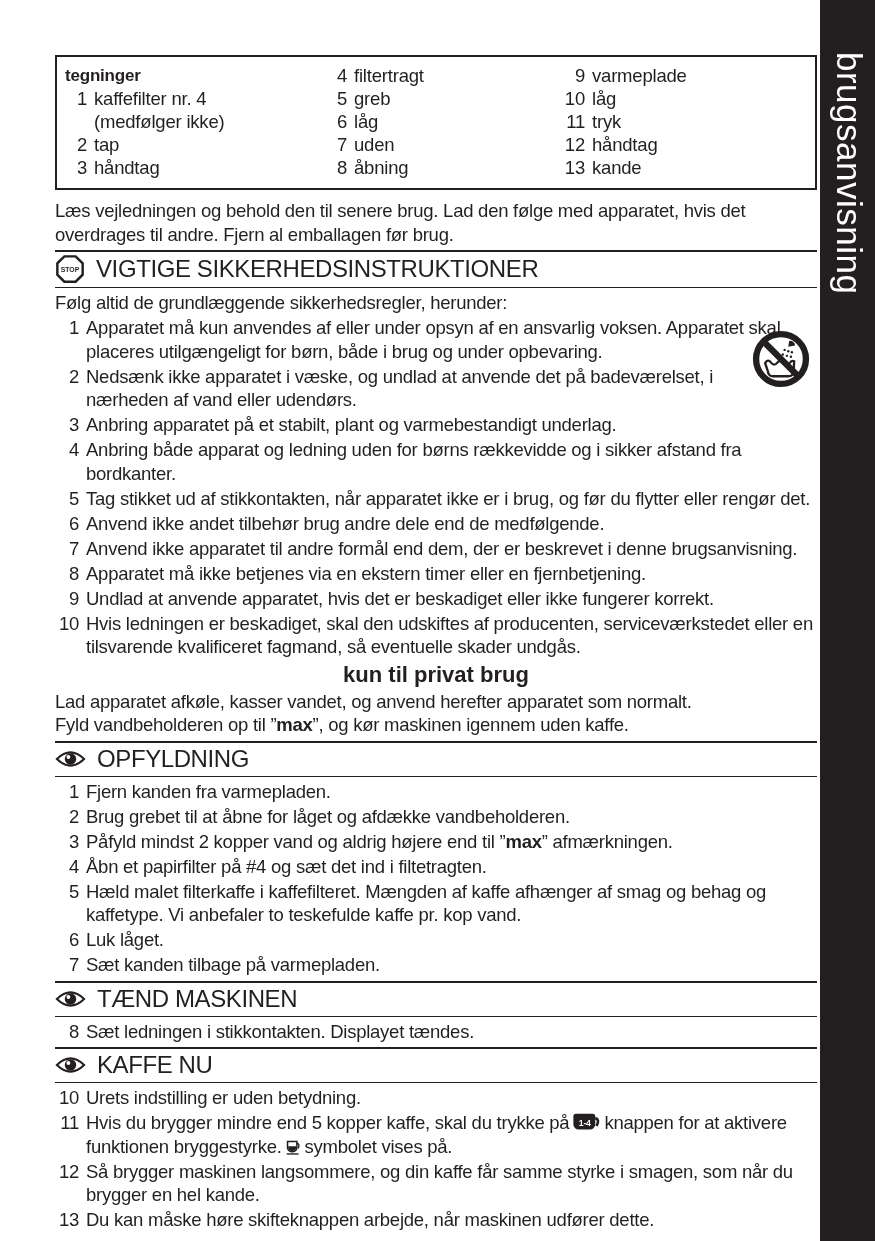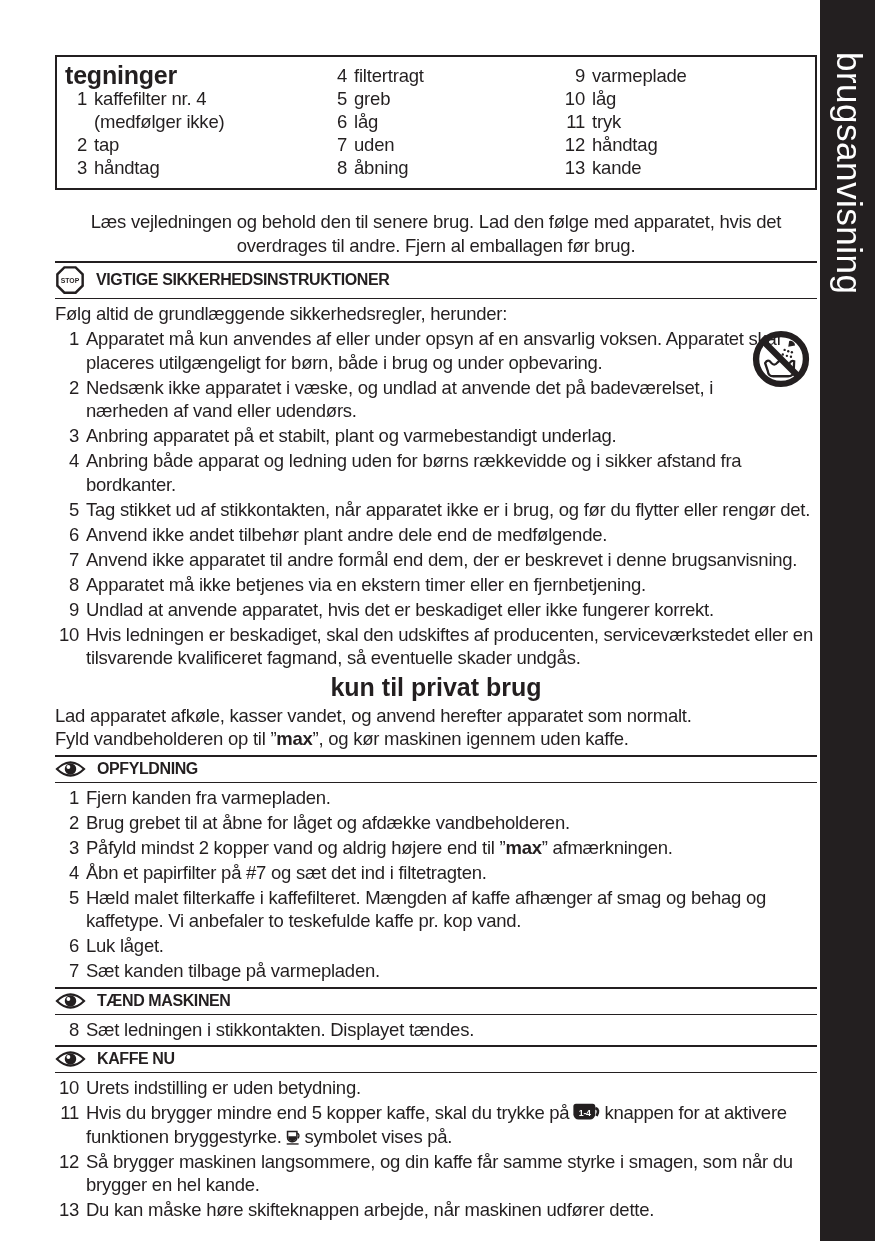--- a/index.html
+++ b/index.html
@@ -20,41 +20,41 @@
   }
   .content { position: absolute; left: 55px; top: 0; width: 762px; }
 
   .parts-box {
     margin-top: 55px; border: 2px solid #231f20; padding: 7px 8px 9px;
     display: flex; font-size: 18.5px; line-height: 23px; letter-spacing: -0.2px;
   }
   .pcol1 { width: 260px; }
   .pcol2 { width: 238px; }
   .pcol3 { flex: 1; }
-  .pbox-title { font-weight: bold; font-size: 25px; }
+  .pbox-title { font-weight: bold; font-size: 17px; }
   .prow { display: flex; }
   .pnum { width: 22px; text-align: right; margin-right: 7px; flex-shrink: 0; }
 
   .para, .list { font-size: 18.5px; line-height: 23.5px; letter-spacing: -0.25px; }
-  .intro { margin-top: 20px; text-align: center; }
+  .intro { margin-top: 9px; }
 
   .sec {
     margin-top: 4px; margin-bottom: 3px;
     border-top: 2.5px solid #231f20; border-bottom: 1.5px solid #231f20;
     padding: 2px 0 3px; display: flex; align-items: center; gap: 11px;
   }
-  .sec-title { font-weight: bold; font-size: 16px; letter-spacing: -0.4px; }
+  .sec-title { font-weight: normal; font-size: 24px; letter-spacing: -0.4px; }
   .sec svg { flex-shrink: 0; }
 
   .li { display: flex; margin-top: 1.5px; }
   .num { width: 24px; text-align: right; margin-right: 7px; flex-shrink: 0; }
   .txt { flex: 1; }
   .txt-avoid-icon { padding-right: 72px; }
 
-  .center-bold { text-align: center; font-weight: bold; font-size: 25px; margin: 3px 0 2px; }
+  .center-bold { text-align: center; font-weight: bold; font-size: 22px; margin: 3px 0 2px; }
   b { letter-spacing: -0.25px; }
 
   .inline-icon { vertical-align: -4px; margin: 0 4px; }
   .inline-icon-sm { vertical-align: -3px; margin: 0 3px; }
 
   .no-water-badge { position: absolute; left: 752px; top: 330px; }
 </style>
 </head>
 <body>
 
@@ -175,21 +175,21 @@
       <div class="li">
           <span class="num">4</span>
           <span class="txt">Anbring både apparat og ledning uden for børns rækkevidde og i sikker afstand fra bordkanter.</span>
         </div>
       <div class="li">
           <span class="num">5</span>
           <span class="txt">Tag stikket ud af stikkontakten, når apparatet ikke er i brug, og før du flytter eller rengør det.</span>
         </div>
       <div class="li">
           <span class="num">6</span>
-          <span class="txt">Anvend ikke andet tilbehør plant andre dele end de medfølgende.</span>
+          <span class="txt">Anvend ikke andet tilbehør brug andre dele end de medfølgende.</span>
         </div>
       <div class="li">
           <span class="num">7</span>
           <span class="txt">Anvend ikke apparatet til andre formål end dem, der er beskrevet i denne brugsanvisning.</span>
         </div>
       <div class="li">
           <span class="num">8</span>
           <span class="txt">Apparatet må ikke betjenes via en ekstern timer eller en fjernbetjening.</span>
         </div>
       <div class="li">
@@ -223,21 +223,21 @@
       <div class="li">
           <span class="num">2</span>
           <span class="txt">Brug grebet til at åbne for låget og afdække vandbeholderen.</span>
         </div>
       <div class="li">
           <span class="num">3</span>
           <span class="txt"><span>Påfyld mindst 2 kopper vand og aldrig højere end til ”</span><b>max</b><span>” afmærkningen.</span></span>
         </div>
       <div class="li">
           <span class="num">4</span>
-          <span class="txt">Åbn et papirfilter på #7 og sæt det ind i filtetragten.</span>
+          <span class="txt">Åbn et papirfilter på #4 og sæt det ind i filtetragten.</span>
         </div>
       <div class="li">
           <span class="num">5</span>
           <span class="txt">Hæld malet filterkaffe i kaffefilteret. Mængden af kaffe afhænger af smag og behag og kaffetype. Vi anbefaler to teskefulde kaffe pr. kop vand.</span>
         </div>
       <div class="li">
           <span class="num">6</span>
           <span class="txt">Luk låget.</span>
         </div>
       <div class="li">

